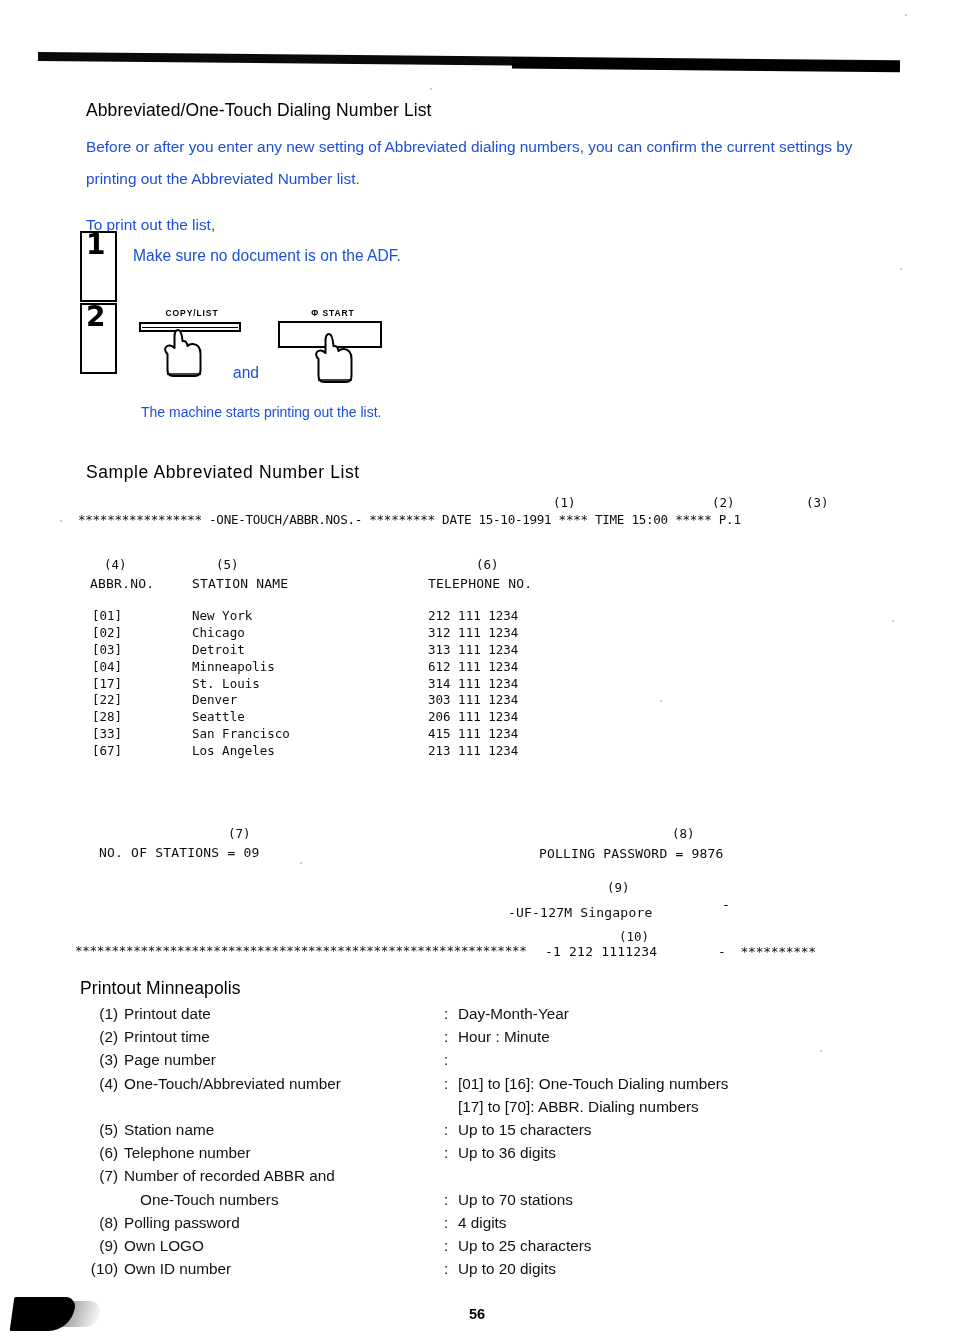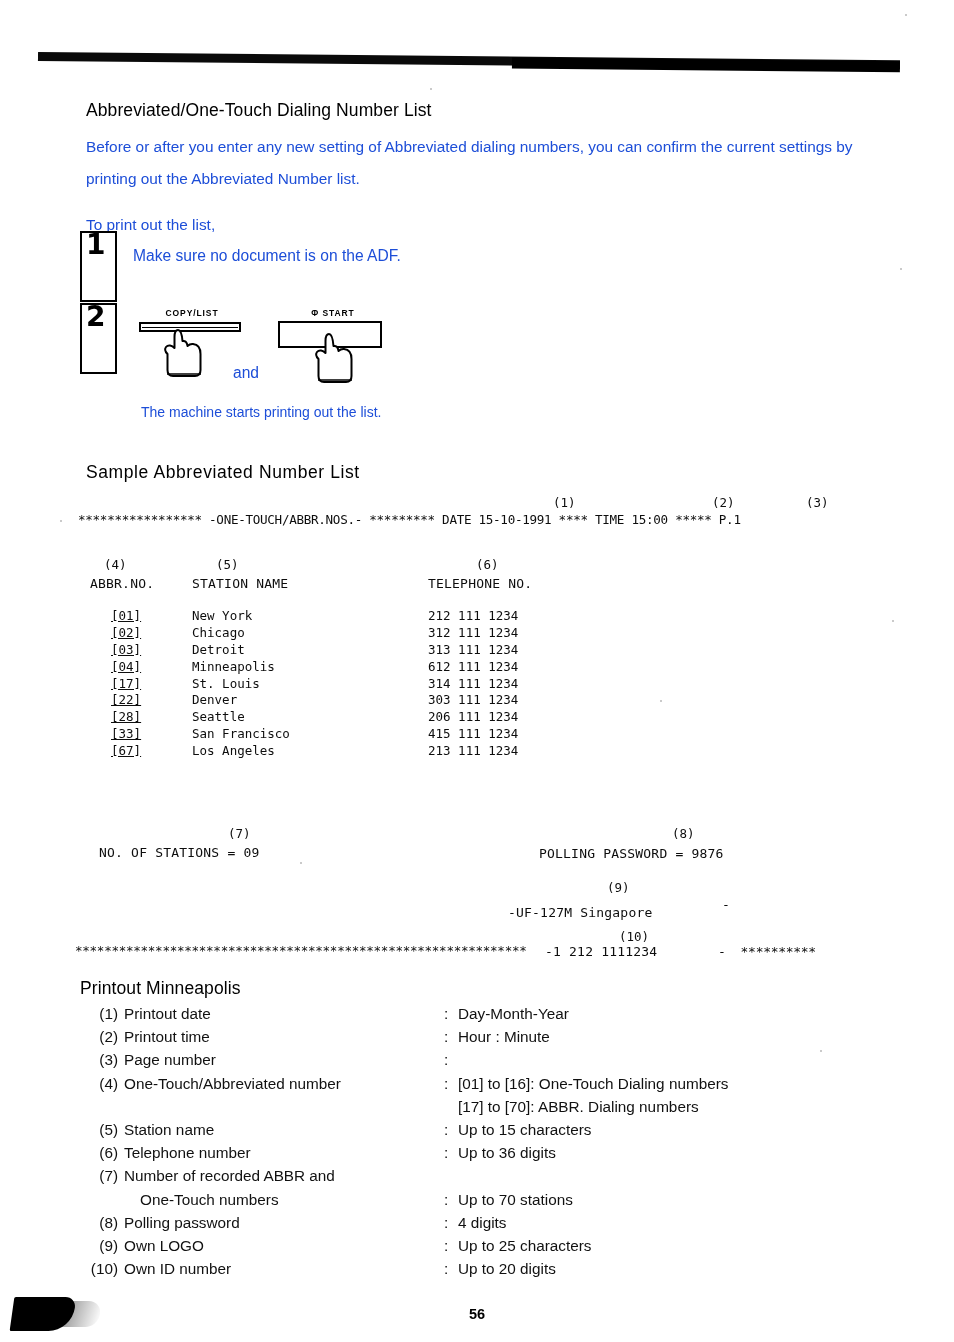--- a/index.html
+++ b/index.html
@@ -122,21 +122,21 @@
   #mk4 { left: 104px; top: 557px; }
   #mk5 { left: 216px; top: 557px; }
   #mk6 { left: 476px; top: 557px; }
 
   #col-head-abbr { left: 90px; top: 576px; }
   #col-head-station { left: 192px; top: 576px; }
   #col-head-phone { left: 428px; top: 576px; }
 
   .fax-rows { position: absolute; left: 90px; top: 608px; }
   .fax-row { height: 16.9px; position: relative; font-family: "DejaVu Sans Mono", monospace; font-size: 12.5px; white-space: pre; color:#0d0d0d;}
-  .fax-row .c-no { position: absolute; left: 21px; text-decoration: underline; }
+  .fax-row .c-no { position: absolute; left: 2px; }
   .fax-row .c-name { position: absolute; left: 102px; }
   .fax-row .c-tel { position: absolute; left: 338px; }
 
   #mk7 { left: 228px; top: 826px; }
   #stations-line { left: 99px; top: 845px; }
   #mk8 { left: 672px; top: 826px; }
   #polling-line { left: 518px; top: 846px; margin-left: 21px; }
   #mk9 { left: 607px; top: 880px; }
   #logo-line { left: 508px; top: 897px; margin-top: 8px; }
   #logo-dash { left: 722px; top: 897px; }

